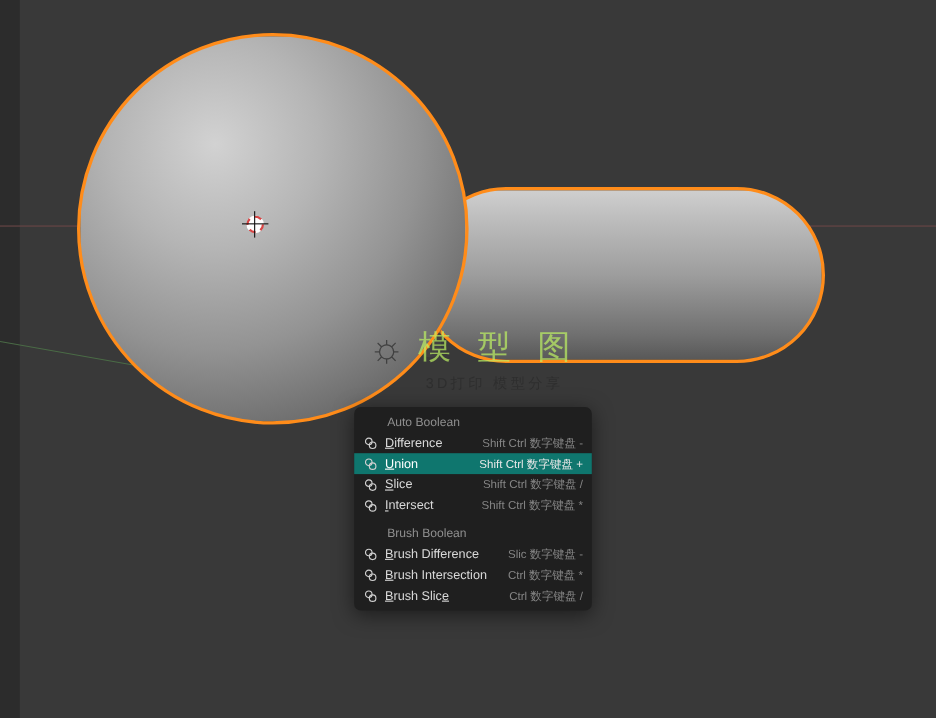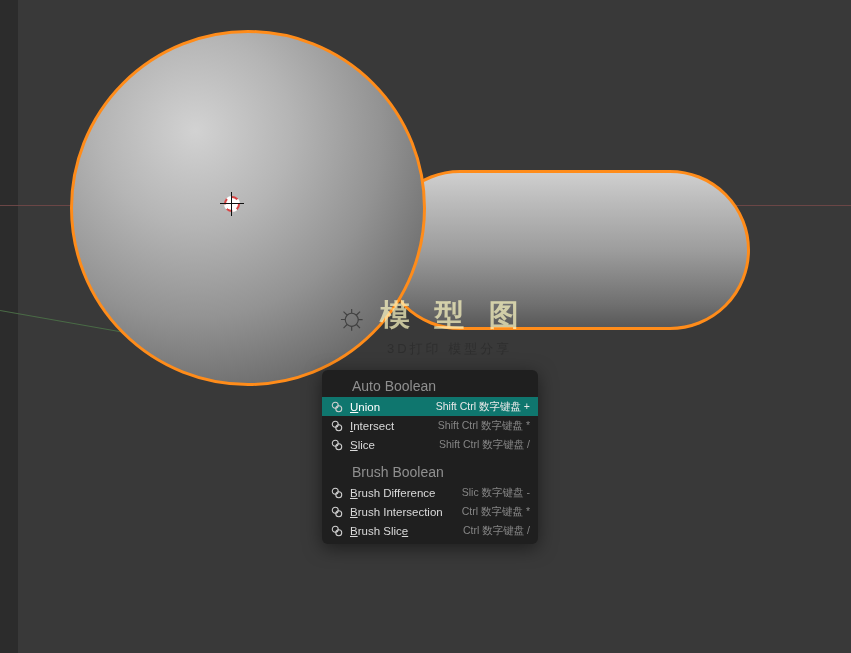--- a/index.html
+++ b/index.html
@@ -79,21 +79,21 @@
     left: 335px;
     top: 295px;
     color: #2b2b2b;
     opacity: 0.7;
     display: flex;
     flex-direction: column;
     align-items: flex-start;
   }
   .watermark .wm-row { display: flex; align-items: center; gap: 12px; }
   .watermark .wm-icon { font-size: 36px; line-height: 1; }
-  .watermark .wm-title { font-size: 30px; letter-spacing: 8px; font-weight: 700; color: #fef9c3; }
+  .watermark .wm-title { font-size: 30px; letter-spacing: 8px; font-weight: 400; color: #bef264; }
   .watermark .wm-sub { font-size: 13px; letter-spacing: 3px; color: #2a2a2a; margin-left: 52px; margin-top: 4px; }
 
   .context-menu {
     position: absolute;
     left: 322px;
     top: 370px;
     width: 216px;
     background: #1f1f1f;
     border-radius: 6px;
     padding: 4px 0 4px 0;
@@ -102,21 +102,21 @@
     color: #d9d9d9;
   }
   .menu-title {
     padding: 4px 10px 6px 10px;
     color: #dcdcdc;
     font-size: 11.5px;
   }
   .menu-header {
     padding: 4px 10px 3px 30px;
     color: #8f8f8f;
-    font-size: 14px;
+    font-size: 11px;
   }
   .menu-item {
     display: flex;
     align-items: center;
     padding: 2px 8px;
     height: 19px;
     cursor: pointer;
     position: relative;
   }
   .menu-item.selected { background: #0f766e; color: #fff; }
@@ -170,50 +170,60 @@
     <div class="wm-row">
       <span class="wm-icon">☼</span>
       <span class="wm-title">模 型 图</span>
     </div>
     <span class="wm-sub">3D打印 模型分享</span>
   </div>
 
   <div class="context-menu">
     <div id="menu-body">
         <div class="menu-header">Auto Boolean</div>
+        <div class="menu-item">
+          <span class="menu-icon">
+            <svg viewBox="0 0 16 16" fill="none" stroke="#d0d0d0" stroke-width="1.2">
+  <circle cx="6" cy="6" r="3.4"></circle>
+  <circle cx="10" cy="10" r="3.4"></circle>
+</svg>
+          </span>
+          <span class="menu-label"><span class="ul">D</span>ifference</span>
+          <span class="shortcut">Shift Ctrl 数字键盘 -</span>
+        </div>
         <div class="menu-item selected">
           <span class="menu-icon">
             <svg viewBox="0 0 16 16" fill="none" stroke="#d0d0d0" stroke-width="1.2">
   <circle cx="6" cy="6" r="3.4"></circle>
   <circle cx="10" cy="10" r="3.4"></circle>
 </svg>
           </span>
           <span class="menu-label"><span class="ul">U</span>nion</span>
           <span class="shortcut">Shift Ctrl 数字键盘 +</span>
         </div>
         <div class="menu-item">
           <span class="menu-icon">
             <svg viewBox="0 0 16 16" fill="none" stroke="#d0d0d0" stroke-width="1.2">
   <circle cx="6" cy="6" r="3.4"></circle>
   <circle cx="10" cy="10" r="3.4"></circle>
 </svg>
           </span>
+          <span class="menu-label"><span class="ul">S</span>lice</span>
+          <span class="shortcut">Shift Ctrl 数字键盘 /</span>
+        </div>
+        <div class="menu-item">
+          <span class="menu-icon">
+            <svg viewBox="0 0 16 16" fill="none" stroke="#d0d0d0" stroke-width="1.2">
+  <circle cx="6" cy="6" r="3.4"></circle>
+  <circle cx="10" cy="10" r="3.4"></circle>
+</svg>
+          </span>
           <span class="menu-label"><span class="ul">I</span>ntersect</span>
           <span class="shortcut">Shift Ctrl 数字键盘 *</span>
         </div>
-        <div class="menu-item">
-          <span class="menu-icon">
-            <svg viewBox="0 0 16 16" fill="none" stroke="#d0d0d0" stroke-width="1.2">
-  <circle cx="6" cy="6" r="3.4"></circle>
-  <circle cx="10" cy="10" r="3.4"></circle>
-</svg>
-          </span>
-          <span class="menu-label"><span class="ul">S</span>lice</span>
-          <span class="shortcut">Shift Ctrl 数字键盘 /</span>
-        </div>
         <div class="menu-sep"></div>
         <div class="menu-header">Brush Boolean</div>
         <div class="menu-item">
           <span class="menu-icon">
             <svg viewBox="0 0 16 16" fill="none" stroke="#d0d0d0" stroke-width="1.2">
   <circle cx="6" cy="6" r="3.4"></circle>
   <circle cx="10" cy="10" r="3.4"></circle>
 </svg>
           </span>
           <span class="menu-label"><span class="ul">B</span>rush Difference</span>

